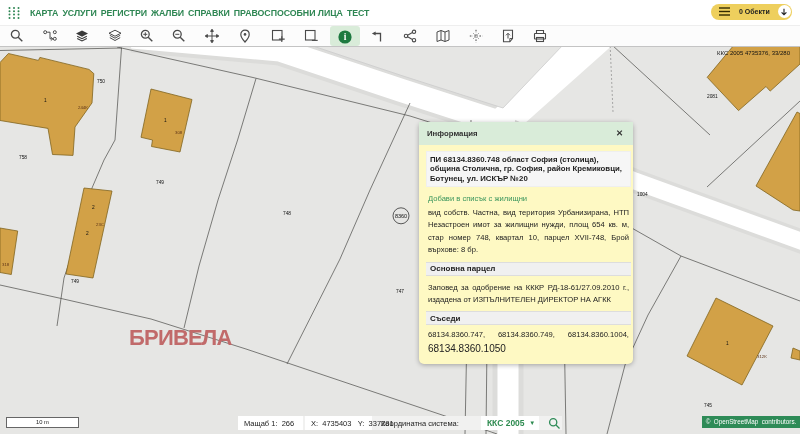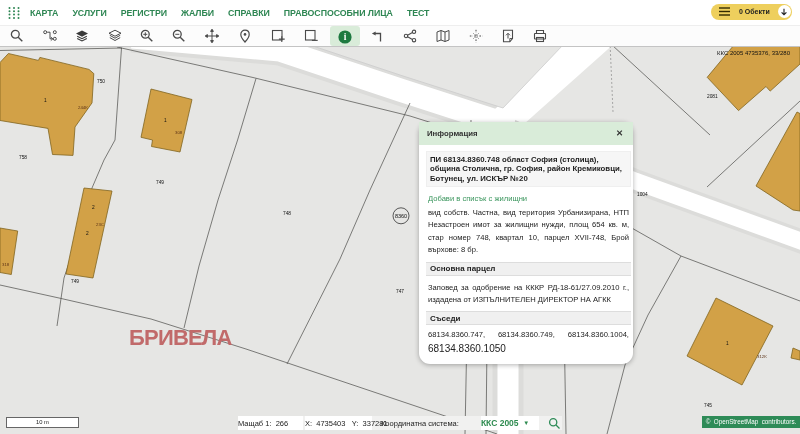--- a/index.html
+++ b/index.html
@@ -1,45 +1,45 @@
 <!DOCTYPE html>
 <html><head>
 <meta charset="utf-8">
 <style>
 *{margin:0;padding:0;box-sizing:border-box}
 html,body{width:800px;height:434px;overflow:hidden;font-family:"Liberation Sans",sans-serif}
 #app{position:relative;width:800px;height:434px;background:#e6e6e4}
 
 #hdr{position:absolute;left:0;top:0;width:800px;height:25px;background:#fff;z-index:30}
-#menu{position:absolute;left:30px;top:0;height:25px;display:flex;align-items:center;gap:14px}
+#menu{position:absolute;left:30px;top:0;height:25px;display:flex;align-items:center;gap:4px}
 #menu span{color:#2e8653;font-weight:bold;font-size:8.8px;letter-spacing:-0.05px;white-space:nowrap}
 #grid{position:absolute;left:8px;top:7px}
 #pill{position:absolute;left:711px;top:3.5px;width:81px;height:16px;background:#eecf5d;border-radius:8px;display:flex;align-items:center}
 #pill .txt{font-size:7px;font-weight:bold;color:#222;margin-left:9px;white-space:nowrap}
 #pill .circ{position:absolute;right:1.5px;top:1.5px;width:13px;height:13px;border-radius:50%;background:#fff;display:flex;align-items:center;justify-content:center}
 
 #tbar{position:absolute;left:0;top:25px;width:800px;height:22px;background:#fcfcfc;border-top:1px solid #eee;border-bottom:1px solid #c4c4c4;z-index:30}
 .ticon{position:absolute;top:29px;width:14px;height:14px;z-index:32}
 #active-bg{position:absolute;left:330px;top:26px;width:30px;height:20px;background:#d9ecd9;border-radius:3px;z-index:31}
 
 #map{position:absolute;left:0;top:47px;width:800px;height:387px}
 
-#panel{position:absolute;left:419px;top:121.5px;width:214px;height:242px;background:#ffffff;box-shadow:0 1px 5px rgba(0,0,0,.3);z-index:20;border-radius:11px}
+#panel{position:absolute;left:419px;top:121.5px;width:214px;height:242px;background:#fef9c3;box-shadow:0 1px 5px rgba(0,0,0,.3);z-index:20;border-radius:5px}
 #phead{height:23px;background:#d9ecd9;display:flex;align-items:center;justify-content:space-between;padding:0 8px}
 #phead .t{font-size:7.8px;font-weight:bold;color:#333}
 #phead .x{font-size:8.5px;color:#333;font-weight:bold;margin-right:2px}
 #pbody{padding:5px 2px 0 7px;font-size:7.6px;color:#222}
 .addr{background:#f6f6f6;border:1px solid #efefef;padding:3px 3px;font-weight:bold;line-height:9.5px;margin-top:1px;font-size:7.8px}
 .lnk{color:#39955c;margin:7px 0 0 2px;font-size:7.6px}
 .para{text-align:justify;line-height:12.4px;margin:0 2px;font-size:7.6px}
 .band{background:#f0f0f0;border-top:1px solid #ddd;border-bottom:1px solid #ddd;font-weight:bold;font-size:8px;padding:1.5px 4px;margin-top:5px}
 
 #scalebox{position:absolute;left:6px;top:417px;width:73px;height:10.5px;background:#fff;border:1px solid #666;z-index:10;text-align:center;font-size:5.8px;line-height:9px;color:#222}
 #bstrip{position:absolute;left:238px;top:416px;width:324px;height:14px;background:#f1f1f0;z-index:10;display:flex;align-items:center;font-size:7.5px;color:#222}
-.wbox{background:#fff;height:14px;display:flex;align-items:center;padding:0 0;white-space:nowrap}
+.wbox{background:#fff;height:14px;display:flex;align-items:center;padding:0 6px;white-space:nowrap}
 #osm{position:absolute;left:702px;top:416px;width:98px;height:12px;background:#2e8b57;color:#fff;font-size:6.3px;line-height:12px;text-align:center;z-index:10;white-space:nowrap}
 </style>
 </head>
 <body>
 <div id="app">
   <div id="map">
   <svg width="800" height="387" viewBox="0 47 800 387">
     <rect x="0" y="47" width="800" height="387" fill="#e6e6e4"></rect>
 
     <g stroke="#dcdcda" fill="none" stroke-linecap="butt" stroke-linejoin="round">

